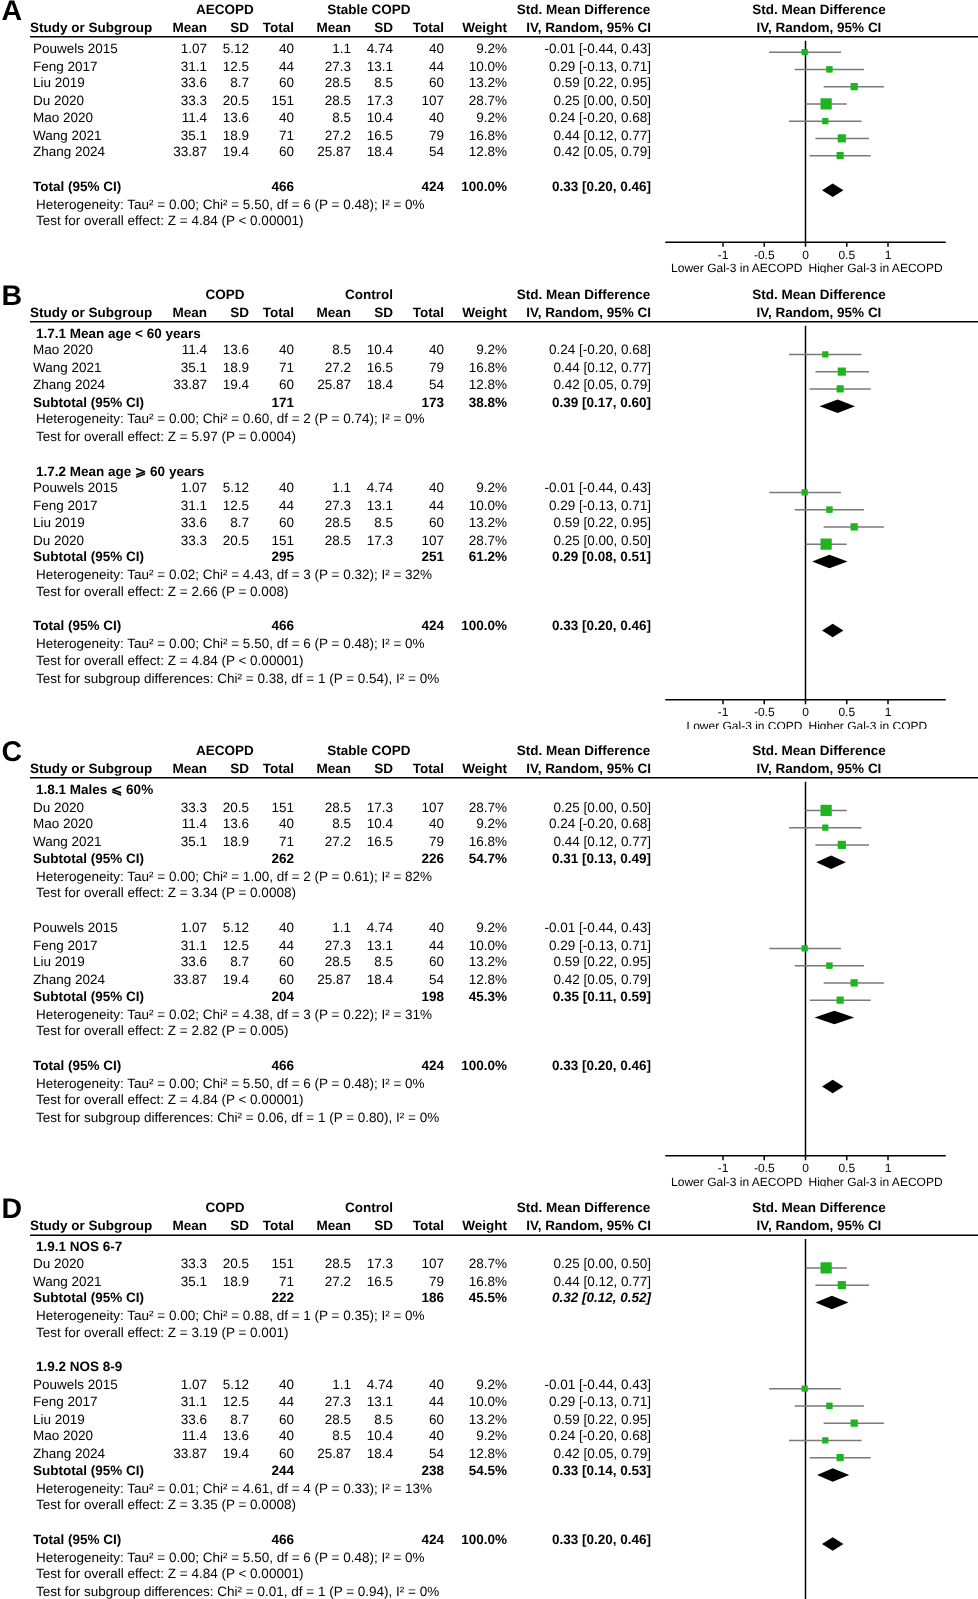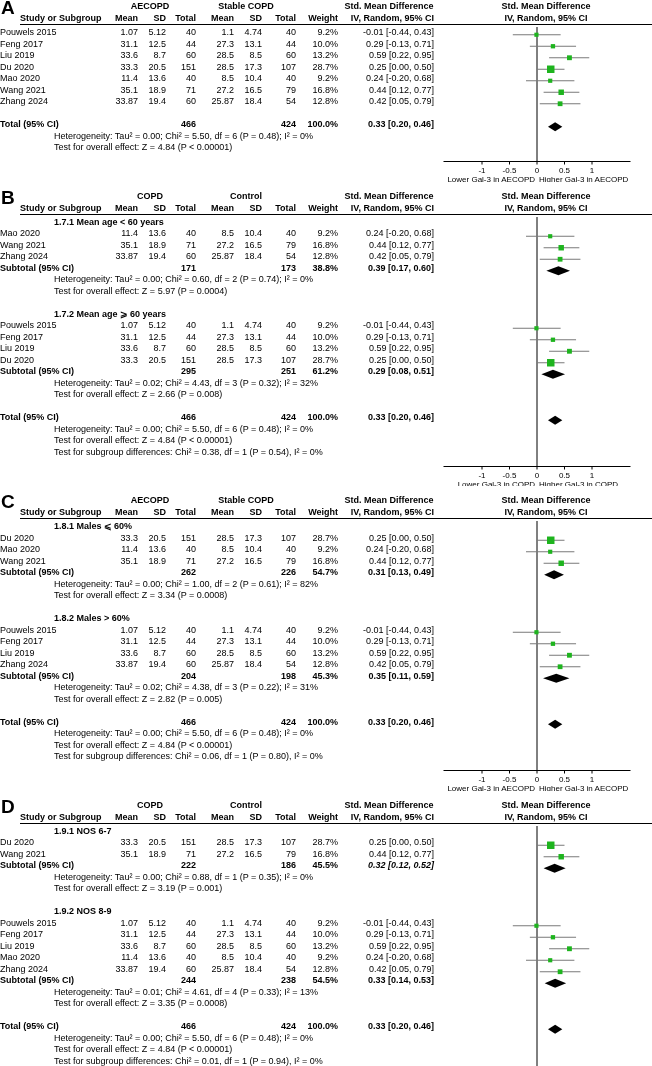--- a/index.html
+++ b/index.html
@@ -12,24 +12,24 @@
   .hrow { display:grid; grid-template-columns:84px 34px 28px 30px 38px 28px 34px 42px 102px 212px;
     height:12px; line-height:12px; font-size:9px; font-weight:bold; }
   .hc { white-space:nowrap; overflow:visible; }
   .ctr { text-align:center; }
   .rgt { text-align:right; }
   .effpad { padding-right:6px; }
   .pbody { position:relative; width:652px; }
   .trow { display:grid; grid-template-columns:104px 34px 28px 30px 38px 28px 34px 42px 102px;
     width:440px; height:11.5px; line-height:11.6px; font-size:9px; }
   .trow:first-child { margin-top:2px; }
-  .c1 { white-space:nowrap; overflow:visible; }
+  .c1 { padding-left:22px; white-space:nowrap; overflow:visible; }
   .num { text-align:right; white-space:nowrap; }
   .eff { text-align:right; padding-right:6px; white-space:nowrap; }
-  .full { grid-column:1 / 10; padding-left:10px; white-space:nowrap;margin-left:44px; }
+  .full { grid-column:1 / 10; padding-left:24px; white-space:nowrap; }
   .bold { font-weight:bold; }
   svg.plot { position:absolute; top:0; right:0; }
 </style>
 </head>
 <body>
 
 <main id="figure">
     <section class="panel">
       <div class="panel-letter">A</div>
       <div class="phead">
@@ -428,23 +428,20 @@
           <div class="num" style="grid-column: 8;">54.7%</div>
           <div class="eff" style="grid-column: 9;">0.31 [0.13, 0.49]</div>
         </div>
         <div class="trow">
           <div class="full">Heterogeneity: Tau² = 0.00; Chi² = 1.00, df = 2 (P = 0.61); I² = 82%</div>
         </div>
         <div class="trow">
           <div class="full">Test for overall effect: Z = 3.34 (P = 0.0008)</div>
         </div>
         <div class="trow"></div>
-        <div class="trow bold">
-          <div class="full">1.8.2 Males &gt; 60%</div>
-        </div>
         <div class="trow">
           <div class="c1">Pouwels 2015</div>
           <div class="num">1.07</div>
           <div class="num">5.12</div>
           <div class="num">40</div>
           <div class="num">1.1</div>
           <div class="num">4.74</div>
           <div class="num">40</div>
           <div class="num">9.2%</div>
           <div class="eff">-0.01 [-0.44, 0.43]</div>

